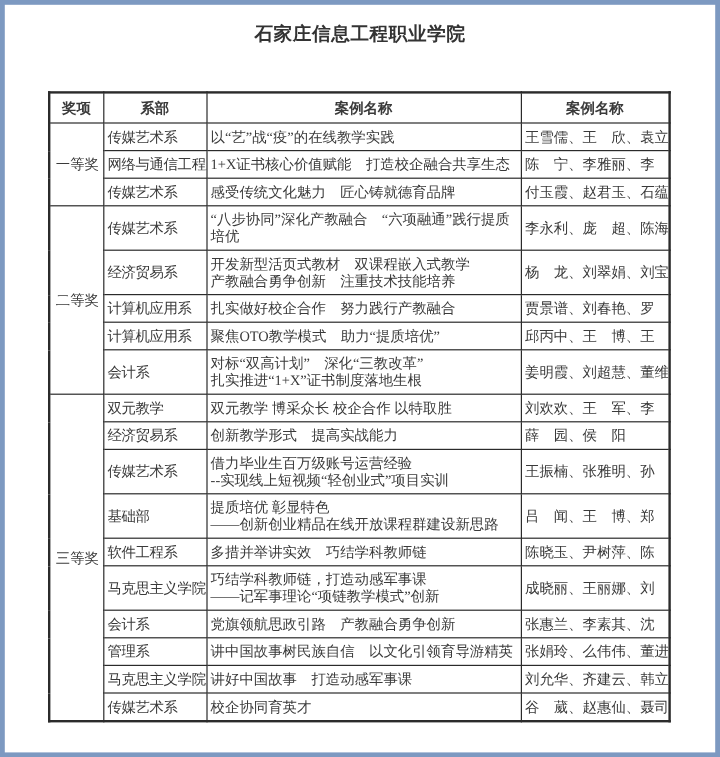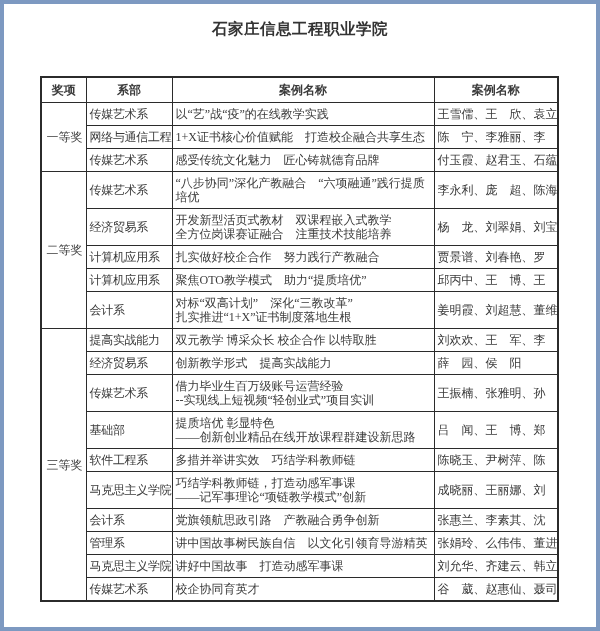--- a/index.html
+++ b/index.html
@@ -127,42 +127,42 @@
         </tr>
         <tr>
           <td class="award-cell" rowspan="5">二等奖</td>
           <td class="dept-cell">传媒艺术系</td>
           <td class="case-cell">“八步协同”深化产教融合　“六项融通”践行提质培优</td>
           <td class="authors-cell">李永利、庞　超、陈海英</td>
         </tr>
         <tr>
           <td class="dept-cell">经济贸易系</td>
           <td class="case-cell">开发新型活页式教材　双课程嵌入式教学
-全方位岗课赛证融合　注重技术技能培养</td>
+产教融合勇争创新　注重技术技能培养</td>
           <td class="authors-cell">杨　龙、刘翠娟、刘宝学</td>
         </tr>
         <tr>
           <td class="dept-cell">计算机应用系</td>
           <td class="case-cell">扎实做好校企合作　努力践行产教融合</td>
           <td class="authors-cell">贾景谱、刘春艳、罗　文</td>
         </tr>
         <tr>
           <td class="dept-cell">计算机应用系</td>
           <td class="case-cell">聚焦OTO教学模式　助力“提质培优”</td>
           <td class="authors-cell">邱丙中、王　博、王　普</td>
         </tr>
         <tr>
           <td class="dept-cell">会计系</td>
           <td class="case-cell">对标“双高计划”　深化“三教改革”
 扎实推进“1+X”证书制度落地生根</td>
           <td class="authors-cell">姜明霞、刘超慧、董维娜</td>
         </tr>
         <tr>
           <td class="award-cell" rowspan="10">三等奖</td>
-          <td class="dept-cell">提高实战能力</td>
+          <td class="dept-cell">双元教学</td>
           <td class="case-cell">双元教学 博采众长 校企合作 以特取胜</td>
           <td class="authors-cell">刘欢欢、王　军、李　洁</td>
         </tr>
         <tr>
           <td class="dept-cell">经济贸易系</td>
           <td class="case-cell">创新教学形式　提高实战能力</td>
           <td class="authors-cell">薛　园、侯　阳</td>
         </tr>
         <tr>
           <td class="dept-cell">传媒艺术系</td>

